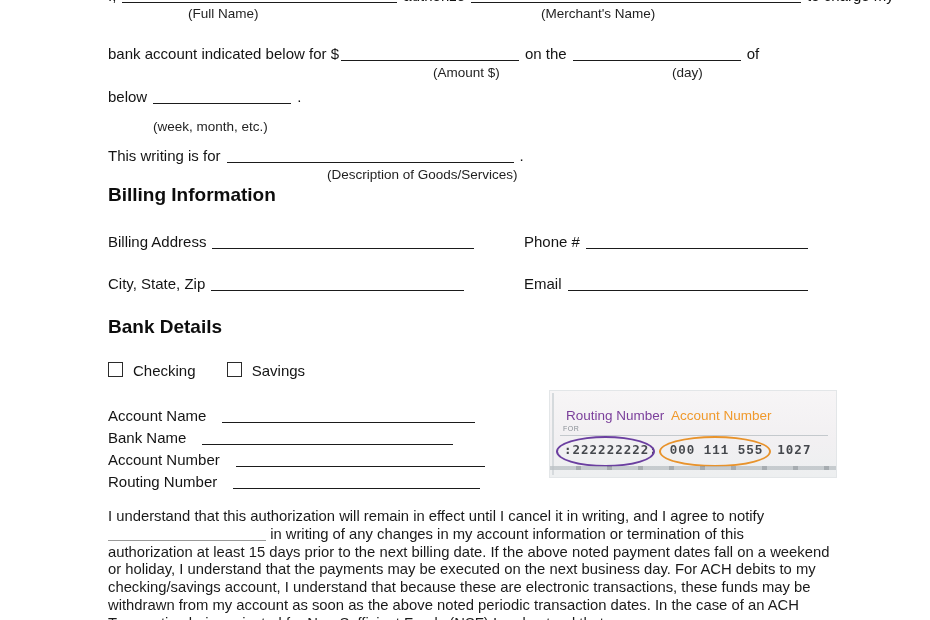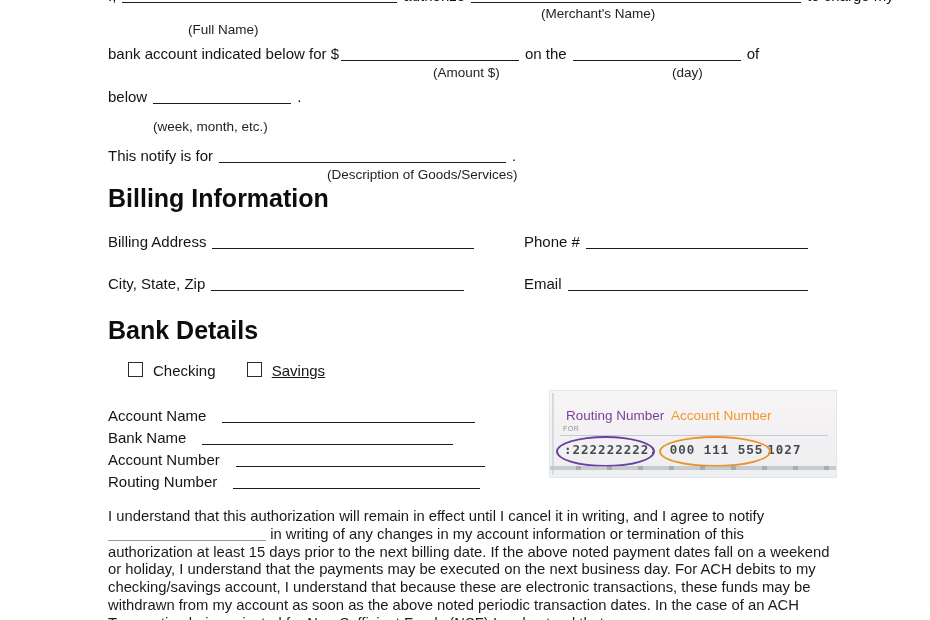--- a/index.html
+++ b/index.html
@@ -7,26 +7,26 @@
     position:relative;width:930px;height:620px;overflow:hidden;
     background:#ffffff;color:#141414;
     font-family:"Liberation Sans",sans-serif;font-size:15px;
   }
   .row{position:absolute;left:108px;white-space:nowrap;}
   .blank{
     display:inline-block;height:14px;vertical-align:-2px;
     border-bottom:1.5px solid #1b1b1b;margin:0 6px;
   }
   .hint{position:absolute;font-size:13.5px;color:#1f1f1f;}
-  .h2{position:absolute;left:108px;font-size:25px;font-weight:bold;color:#0d0d0d;}
+  .h2{position:absolute;left:108px;font-size:19px;font-weight:bold;color:#0d0d0d;}
   .cb{
     display:inline-block;width:13px;height:13px;border:1.6px solid #2b2b2b;
     vertical-align:-1px;margin-right:10px;background:#fff;
   }
-  .cbgroup{display:inline-block;margin-left:20px;}
+  .cbgroup{display:inline-block;}
   .col2{position:absolute;left:416px;top:0;white-space:nowrap;}
   .bankrow{position:absolute;left:108px;white-space:nowrap;}
   .bankrow .blank{margin-left:16px;}
 
   
   .check{
     position:absolute;left:549px;top:390px;width:288px;height:88px;
     background:linear-gradient(180deg,#f7f5f6 0%,#f2f0f2 55%,#edeff0 100%);
     border:1px solid #e3e6e8;box-sizing:border-box;
   }
@@ -34,21 +34,21 @@
   .check .routing-label{position:absolute;left:16px;top:17px;font-size:13.5px;color:#7b3f9b;}
   .check .account-label{position:absolute;left:121px;top:17px;font-size:13.5px;color:#f0992b;}
   .check .for-label{position:absolute;left:13px;top:34px;font-size:7px;color:#8a9096;letter-spacing:.5px;}
   .check .hline{position:absolute;left:10px;right:8px;top:44px;height:1px;background:#c4c9cd;}
   .check .micr{
     position:absolute;left:14px;top:51px;white-space:nowrap;
     font-family:"DejaVu Sans Mono",monospace;font-size:12.5px;font-weight:bold;
     color:#45484d;letter-spacing:1px;
   }
   .check .micr .seg2{margin-left:12px;font-family:Liberation Mono, monospace;}
-  .check .micr .seg3{margin-left:4px;}
+  .check .micr .seg3{margin-left:14px;}
   .ellipse{position:absolute;border-radius:50%;box-sizing:border-box;}
   .ellipse.purple{left:6px;top:45px;width:99px;height:31px;border:2.5px solid #6b3fa0;}
   .ellipse.orange{left:109px;top:45px;width:112px;height:31px;border:2.5px solid #e8932c;}
   .check .bottomstrip{
     position:absolute;left:0;right:0;bottom:7px;height:4px;opacity:.75;
     background:repeating-linear-gradient(90deg,#b9bfc3 0 26px,#8f969b 26px 31px);
   }
 
   .terms{
     position:absolute;left:108px;top:508px;width:724px;
@@ -60,36 +60,36 @@
   }
 </style>
 </head>
 <body>
 
 <div class="page">
 
   <div class="row" style="top:-13px;">
     <span>I,</span><span class="blank" style="width:275px;"></span><span>authorize</span><span class="blank" style="width:330px;"></span><span>to charge my</span>
   </div>
-  <span class="hint" style="left:188px;top:22px;">(Full Name)</span>
+  <span class="hint" style="left:188px;top:6px;">(Full Name)</span>
   <span class="hint" style="left:500px;top:6px;margin-left:41px;">(Merchant's Name)</span>
 
   <div class="row" style="top:45px;">
     <span>bank account indicated below for $</span><span class="blank" style="width:178px;margin-left:2px;"></span><span>on the</span><span class="blank" style="width:168px;"></span><span>of</span>
   </div>
   <span class="hint" style="left:433px;top:65px;">(Amount $)</span>
   <span class="hint" style="left:672px;top:65px;">(day)</span>
 
   <div class="row" style="top:88px;">
     <span>below</span><span class="blank" style="width:138px;"></span><span>.</span>
   </div>
   <span class="hint" style="left:153px;top:119px;">(week, month, etc.)</span>
 
   <div class="row" style="top:147px;">
-    <span>This notify is for</span><span class="blank" style="width:287px;"></span><span>.</span>
+    <span>This writing is for</span><span class="blank" style="width:287px;"></span><span>.</span>
   </div>
   <span class="hint" style="left:327px;top:167px;">(Description of Goods/Services)</span>
 
   <div class="h2" style="top:184px;">Billing Information</div>
 
   <div class="row" style="top:275px;width:822px;">
     <span>City, State, Zip</span><span class="blank" style="width:253px;"></span>
     <span class="col2">
       <span>Email</span><span class="blank" style="width:240px;"></span>
     </span>
@@ -101,21 +101,21 @@
       <span>Phone #</span><span class="blank" style="width:222px;"></span>
     </span>
   </div>
 
   <div class="h2" style="top:316px;">Bank Details</div>
 
   <div class="row" style="top:362px;">
     <span class="cbgroup">
       <span class="cb"></span><span>Checking</span>
     </span>
-    <span class="cbgroup" style="margin-left:27px;text-decoration:underline;">
+    <span class="cbgroup" style="margin-left:27px;">
       <span class="cb"></span><span>Savings</span>
     </span>
   </div>
 
   <div class="bankrow" style="top:407px;">
     <span>Account Name</span><span class="blank" style="width:253px;"></span>
   </div>
   <div class="bankrow" style="top:429px;">
     <span>Bank Name</span><span class="blank" style="width:251px;"></span>
   </div>

